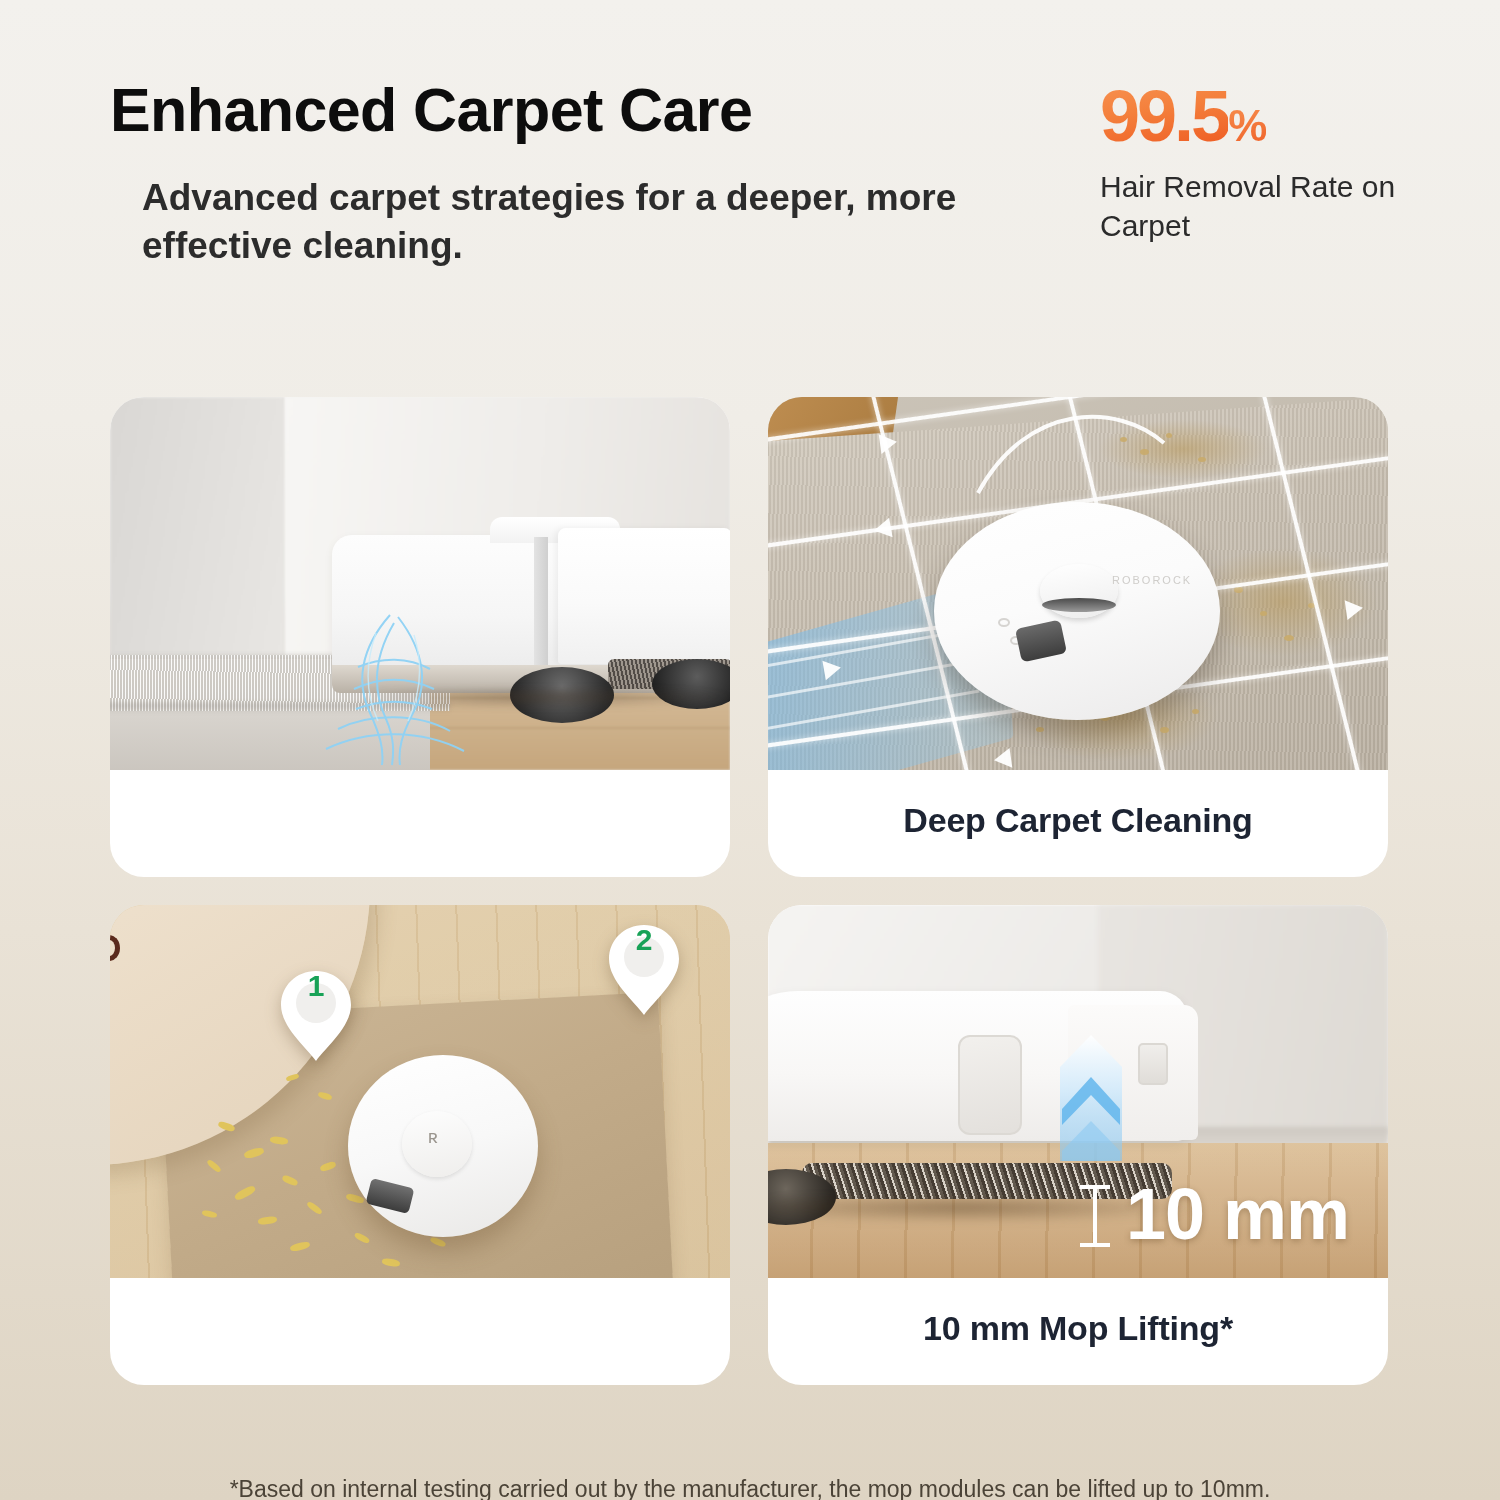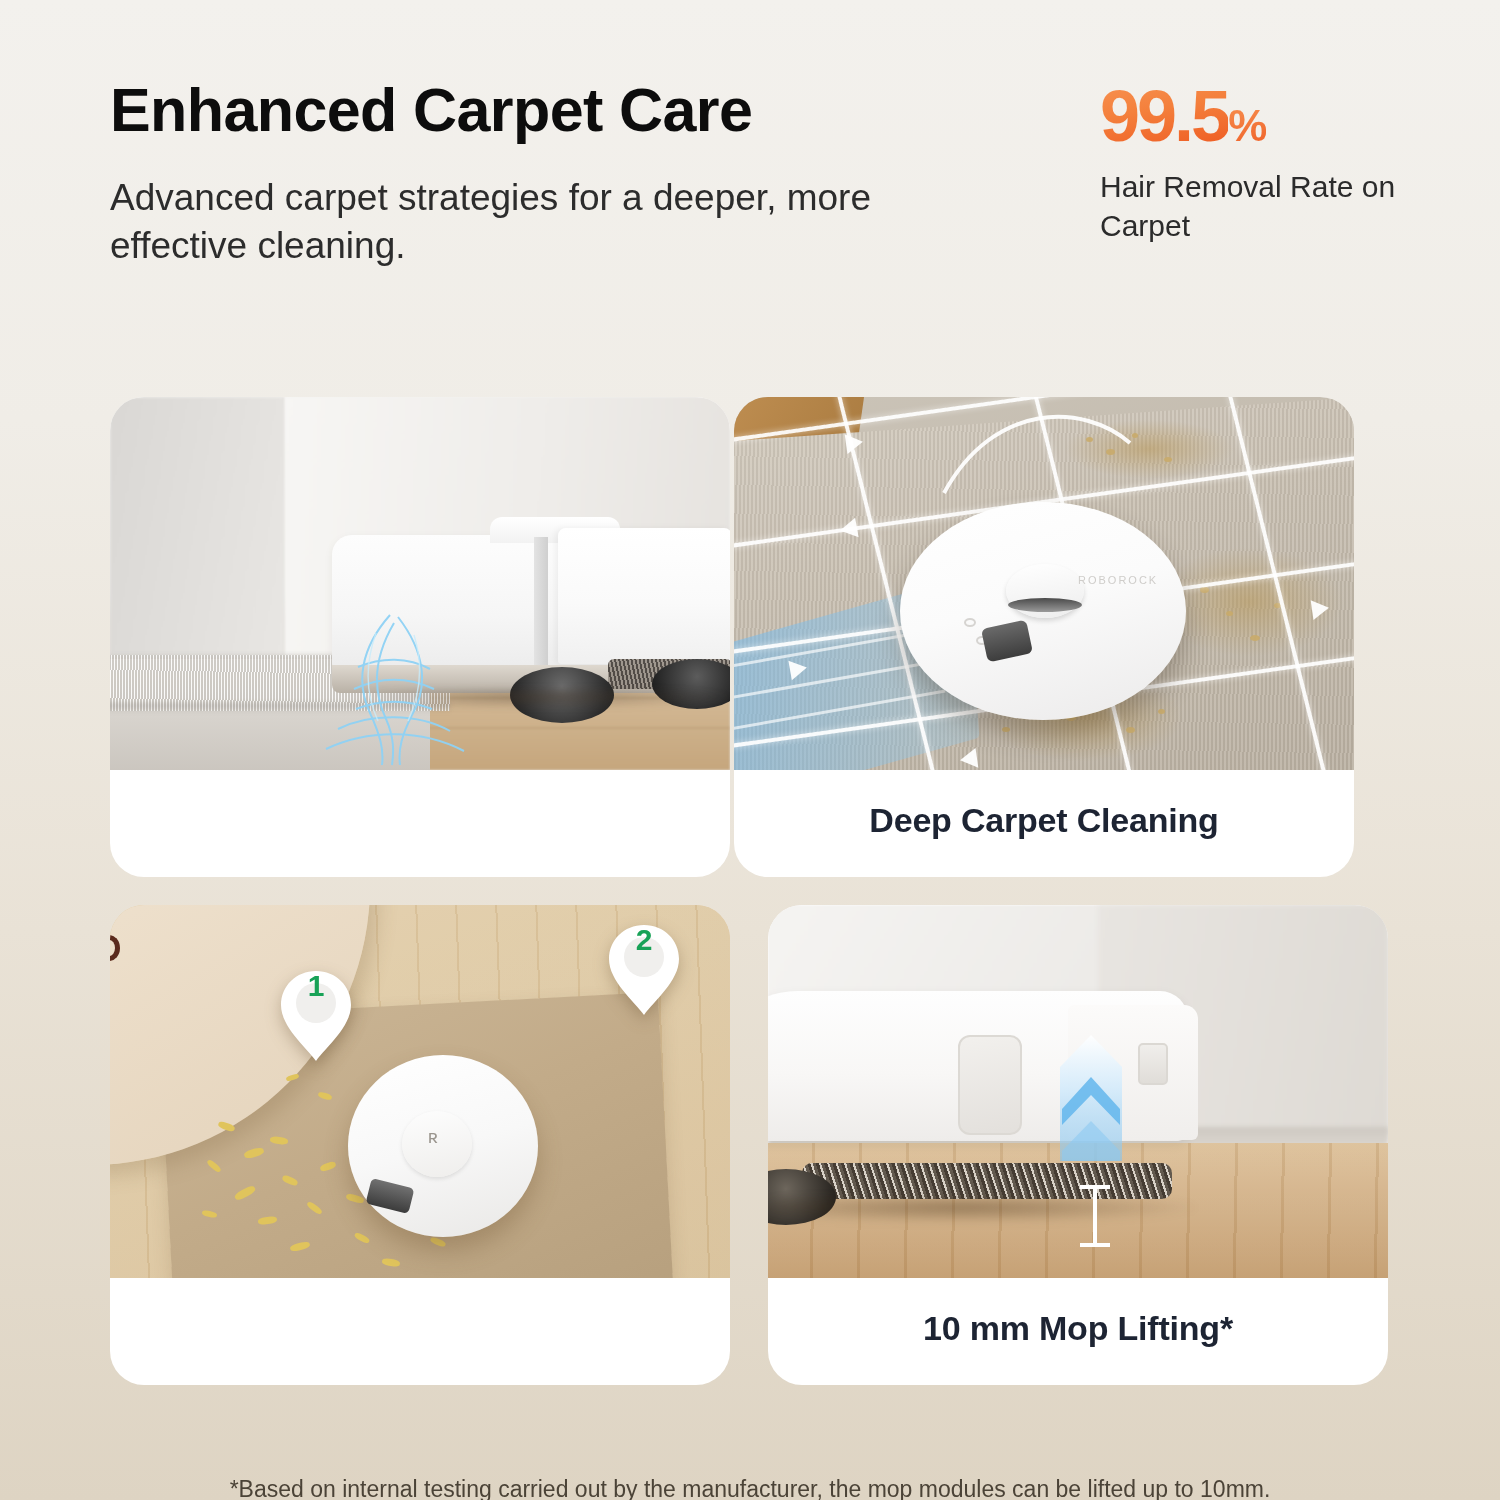--- a/index.html
+++ b/index.html
@@ -13,21 +13,21 @@
   }
 
   
   .header { position:absolute; left:110px; top:78px; width:1290px; height:250px; }
   .headline {
     font-size:61px; font-weight:bold; color:#0d0d0d; letter-spacing:-0.6px;
     line-height:1.05;
   }
   .subhead {
     margin-top:32px; font-size:37px; color:#2c2c2c; line-height:1.30;
-    max-width:900px; font-weight:400;
+    max-width:900px; font-weight:700;margin-left:32px;
   }
   .stat { position:absolute; right:0; top:4px; width:300px; text-align:left; }
   .stat-number {
     font-size:72px; font-weight:bold; letter-spacing:-3px; line-height:0.95;
     background:linear-gradient(170deg,#f79150 0%,#f4803c 40%,#ee5a22 100%);
     -webkit-background-clip:text; background-clip:text; color:transparent;
     display:inline-block;
   }
   .stat-pct {
     font-size:44px; font-weight:bold; letter-spacing:-1px;
@@ -40,21 +40,21 @@
   }
 
   
   .grid { position:absolute; left:110px; top:397px; width:1280px; }
   .card {
     position:absolute; width:620px; height:480px;
     background:#ffffff; border-radius:34px; overflow:hidden;
     display:flex; flex-direction:column;
   }
   .card.c1 { left:0;   top:0; }
-  .card.c2 { left:624px; top:0; }
+  .card.c2 { left:658px; top:0; }
   .card.c3 { left:0;   top:508px; }
   .card.c4 { left:658px; top:508px; }
   .photo { position:relative; width:100%; height:373px; overflow:hidden; }
   .caption {
     flex:1; display:flex; align-items:center; justify-content:center;
     font-size:34px; font-weight:bold; color:#1d2433; letter-spacing:-0.2px;
     padding-bottom:6px;
   }
 
   
@@ -489,19 +489,20 @@
         <path d="M33 88 L62 118 L62 128 L4 128 L4 118 Z" fill="#8dcaf2" opacity=".6"></path>
       </svg>
 
       <svg class="measure" viewBox="0 0 38 66">
         <g stroke="#ffffff" stroke-width="4" stroke-linecap="square">
           <line x1="6" y1="4" x2="32" y2="4"></line>
           <line x1="19" y1="4" x2="19" y2="62"></line>
           <line x1="6" y1="62" x2="32" y2="62"></line>
         </g>
       </svg>
+      <div class="mm-label">10 mm</div>
     </div>
     <div class="caption">10 mm Mop Lifting*</div>
   </div>
 
 </div>
 
 <div class="footnote">*Based on internal testing carried out by the manufacturer, the mop modules can be lifted up to 10mm.</div>
 
 </body></html>

